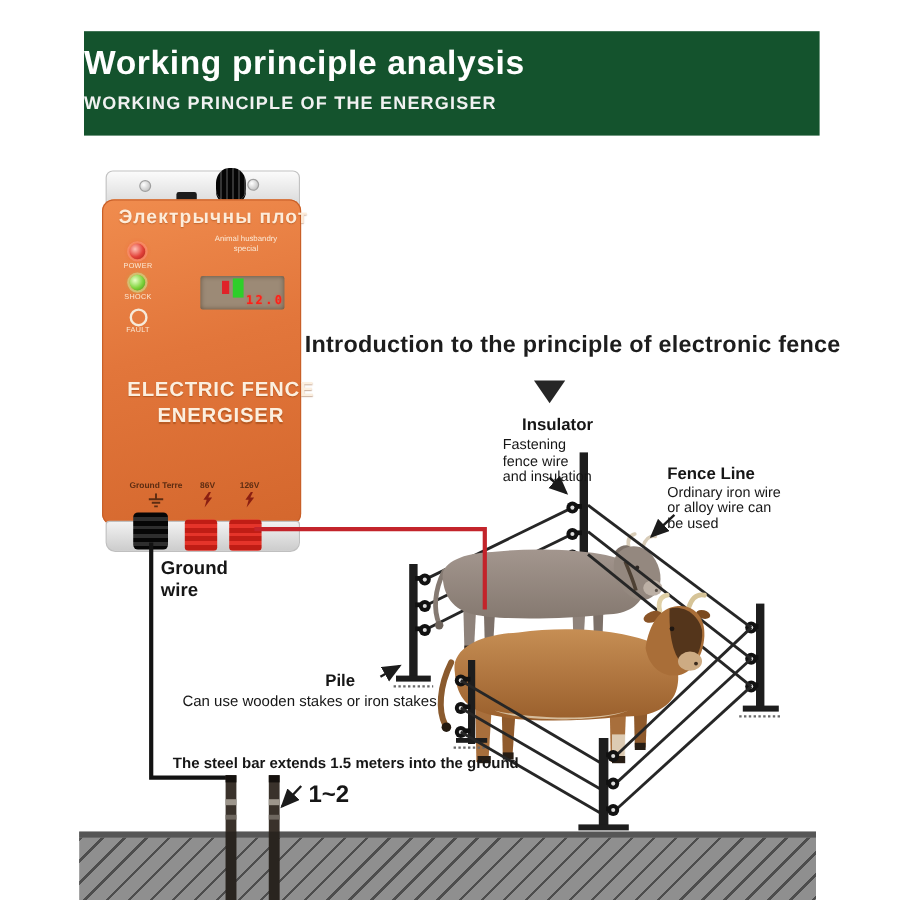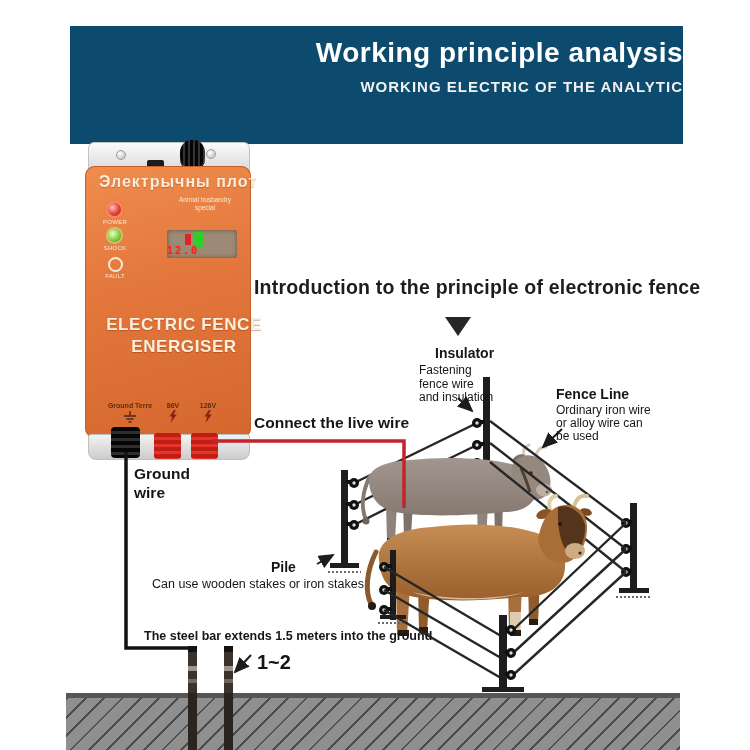--- a/index.html
+++ b/index.html
@@ -1,21 +1,21 @@
 <!DOCTYPE html>
 <html><head>
 <meta charset="utf-8">
 <style>
   html,body{margin:0;padding:0;background:#fff}
   .stage{position:relative;width:750px;height:750px;background:#ffffff;overflow:hidden;
          font-family:"Liberation Sans",sans-serif;color:#1a1a1a}
 
   
-  .banner{position:absolute;left:70px;top:26px;width:613px;height:118px;background:#0c4a6e;
-          color:#fff;text-align:right;z-index:1}
+  .banner{position:absolute;left:70px;top:26px;width:613px;height:87px;background:#14532d;
+          color:#fff;text-align:left;z-index:1}
   .banner-title{margin-top:11px;font-size:28px;font-weight:bold;letter-spacing:.5px}
   .banner-sub{margin-top:9px;font-size:15px;font-weight:600;letter-spacing:1px;color:#f1f1f1}
 
   
   .ground{position:absolute;left:66px;top:693px;width:614px;height:57px;z-index:1;
           background:repeating-linear-gradient(135deg,#4d4d4d 0 2px,rgba(0,0,0,0) 2px 13px),#8f8f8f;
           border-top:5px solid #565656}
 
   
   .scene{position:absolute;left:0;top:0;z-index:3;pointer-events:none}
@@ -42,21 +42,21 @@
              box-shadow:0 0 4px rgba(255,70,50,.85),0 0 0 2px rgba(255,185,165,.45)}
   .led-shock{left:108px;top:229px;background:radial-gradient(circle at 35% 35%,#eaffc8,#7ed33c 55%,#3f8f17);
              box-shadow:0 0 4px rgba(140,230,70,.85),0 0 0 2px rgba(235,255,215,.4)}
   .led-fault{left:108px;top:257px;width:11px;height:11px;background:transparent;border:2.5px solid #f6ead9}
   .led-lbl{position:absolute;width:34px;text-align:center;font-size:6px;color:#fbe9d6;letter-spacing:.3px}
   .ll1{left:98px;top:219px}.ll2{left:98px;top:245px}.ll3{left:98px;top:273px}
   .display{position:absolute;left:167px;top:230px;width:70px;height:28px;background:#9c8a76;border-radius:2px;
            box-shadow:inset 0 0 4px rgba(60,40,20,.6)}
   .bar-red{position:absolute;left:18px;top:4px;width:6px;height:11px;background:#e02329}
   .bar-green{position:absolute;left:27px;top:2px;width:9px;height:16px;background:#2ecf2a}
-  .digits{position:absolute;left:0;top:15px;width:70px;text-align:left;
+  .digits{position:absolute;left:0;top:15px;width:70px;text-align:right;
           font-family:"DejaVu Sans Mono",monospace;font-size:10px;font-weight:bold;color:#ff2018;
           letter-spacing:2px;text-shadow:0 0 2px rgba(255,60,40,.7)}
   .d-name{position:absolute;left:85px;top:314px;width:198px;text-align:center;font-size:17px;line-height:22px;
           font-weight:800;color:#fcefdf;letter-spacing:.6px;white-space:pre-line;
           text-shadow:0 1px 1px rgba(120,50,0,.4)}
   .term-lbl{position:absolute;text-align:center;font-size:7px;font-weight:bold;color:#5c2c12}
   .tl1{left:100px;top:402px;width:60px}.tl2{left:155px;top:402px;width:36px}.tl3{left:190px;top:402px;width:36px}
   .term-icon{position:absolute}
   .ti1{left:123px;top:411px}.ti2{left:167px;top:410px}.ti3{left:202px;top:410px}
   .d-bottom{position:absolute;left:88px;top:434px;width:160px;height:24px;
@@ -85,21 +85,21 @@
   .lbl-steel{left:144px;top:629px;font-size:12.5px;font-weight:600}
   .lbl-depth{left:257px;top:651px;font-size:20px;font-weight:600}
 </style>
 </head>
 <body>
 
 <div class="stage">
 
   <div class="banner">
     <div class="banner-title">Working principle analysis</div>
-    <div class="banner-sub">WORKING ELECTRIC OF THE ANALYTIC</div>
+    <div class="banner-sub">WORKING PRINCIPLE OF THE ENERGISER</div>
   </div>
 
   <div class="ground"></div>
 
   <div class="device">
     <div class="d-top"></div>
     <div class="screw s1"></div>
     <div class="screw s2"></div>
     <div class="knob"></div>
     <div class="switch"></div>
@@ -337,21 +337,20 @@
     <g stroke="#1c1c1c" stroke-width="2" fill="none">
       <line x1="458" y1="398" x2="472" y2="411" marker-end="url(#ah)"></line>
       <line x1="562" y1="429" x2="543" y2="447" marker-end="url(#ah)"></line>
       <line x1="317" y1="564" x2="333" y2="555" marker-end="url(#ah)"></line>
       <line x1="251" y1="655" x2="235" y2="672" marker-end="url(#ah)"></line>
     </g>
   </svg>
 
   <div class="lbl heading">Introduction to the principle of electronic fence</div>
   <div class="tri"></div>
-  <div class="lbl lbl-connect">Connect the live wire</div>
   <div class="lbl lbl-groundwire">Ground
 wire</div>
   <div class="lbl lbl-ins-title">Insulator</div>
   <div class="lbl lbl-ins-desc">Fastening
 fence wire
 and insulation</div>
   <div class="lbl lbl-fence-title">Fence Line</div>
   <div class="lbl lbl-fence-desc">Ordinary iron wire
 or alloy wire can
 be used</div>

